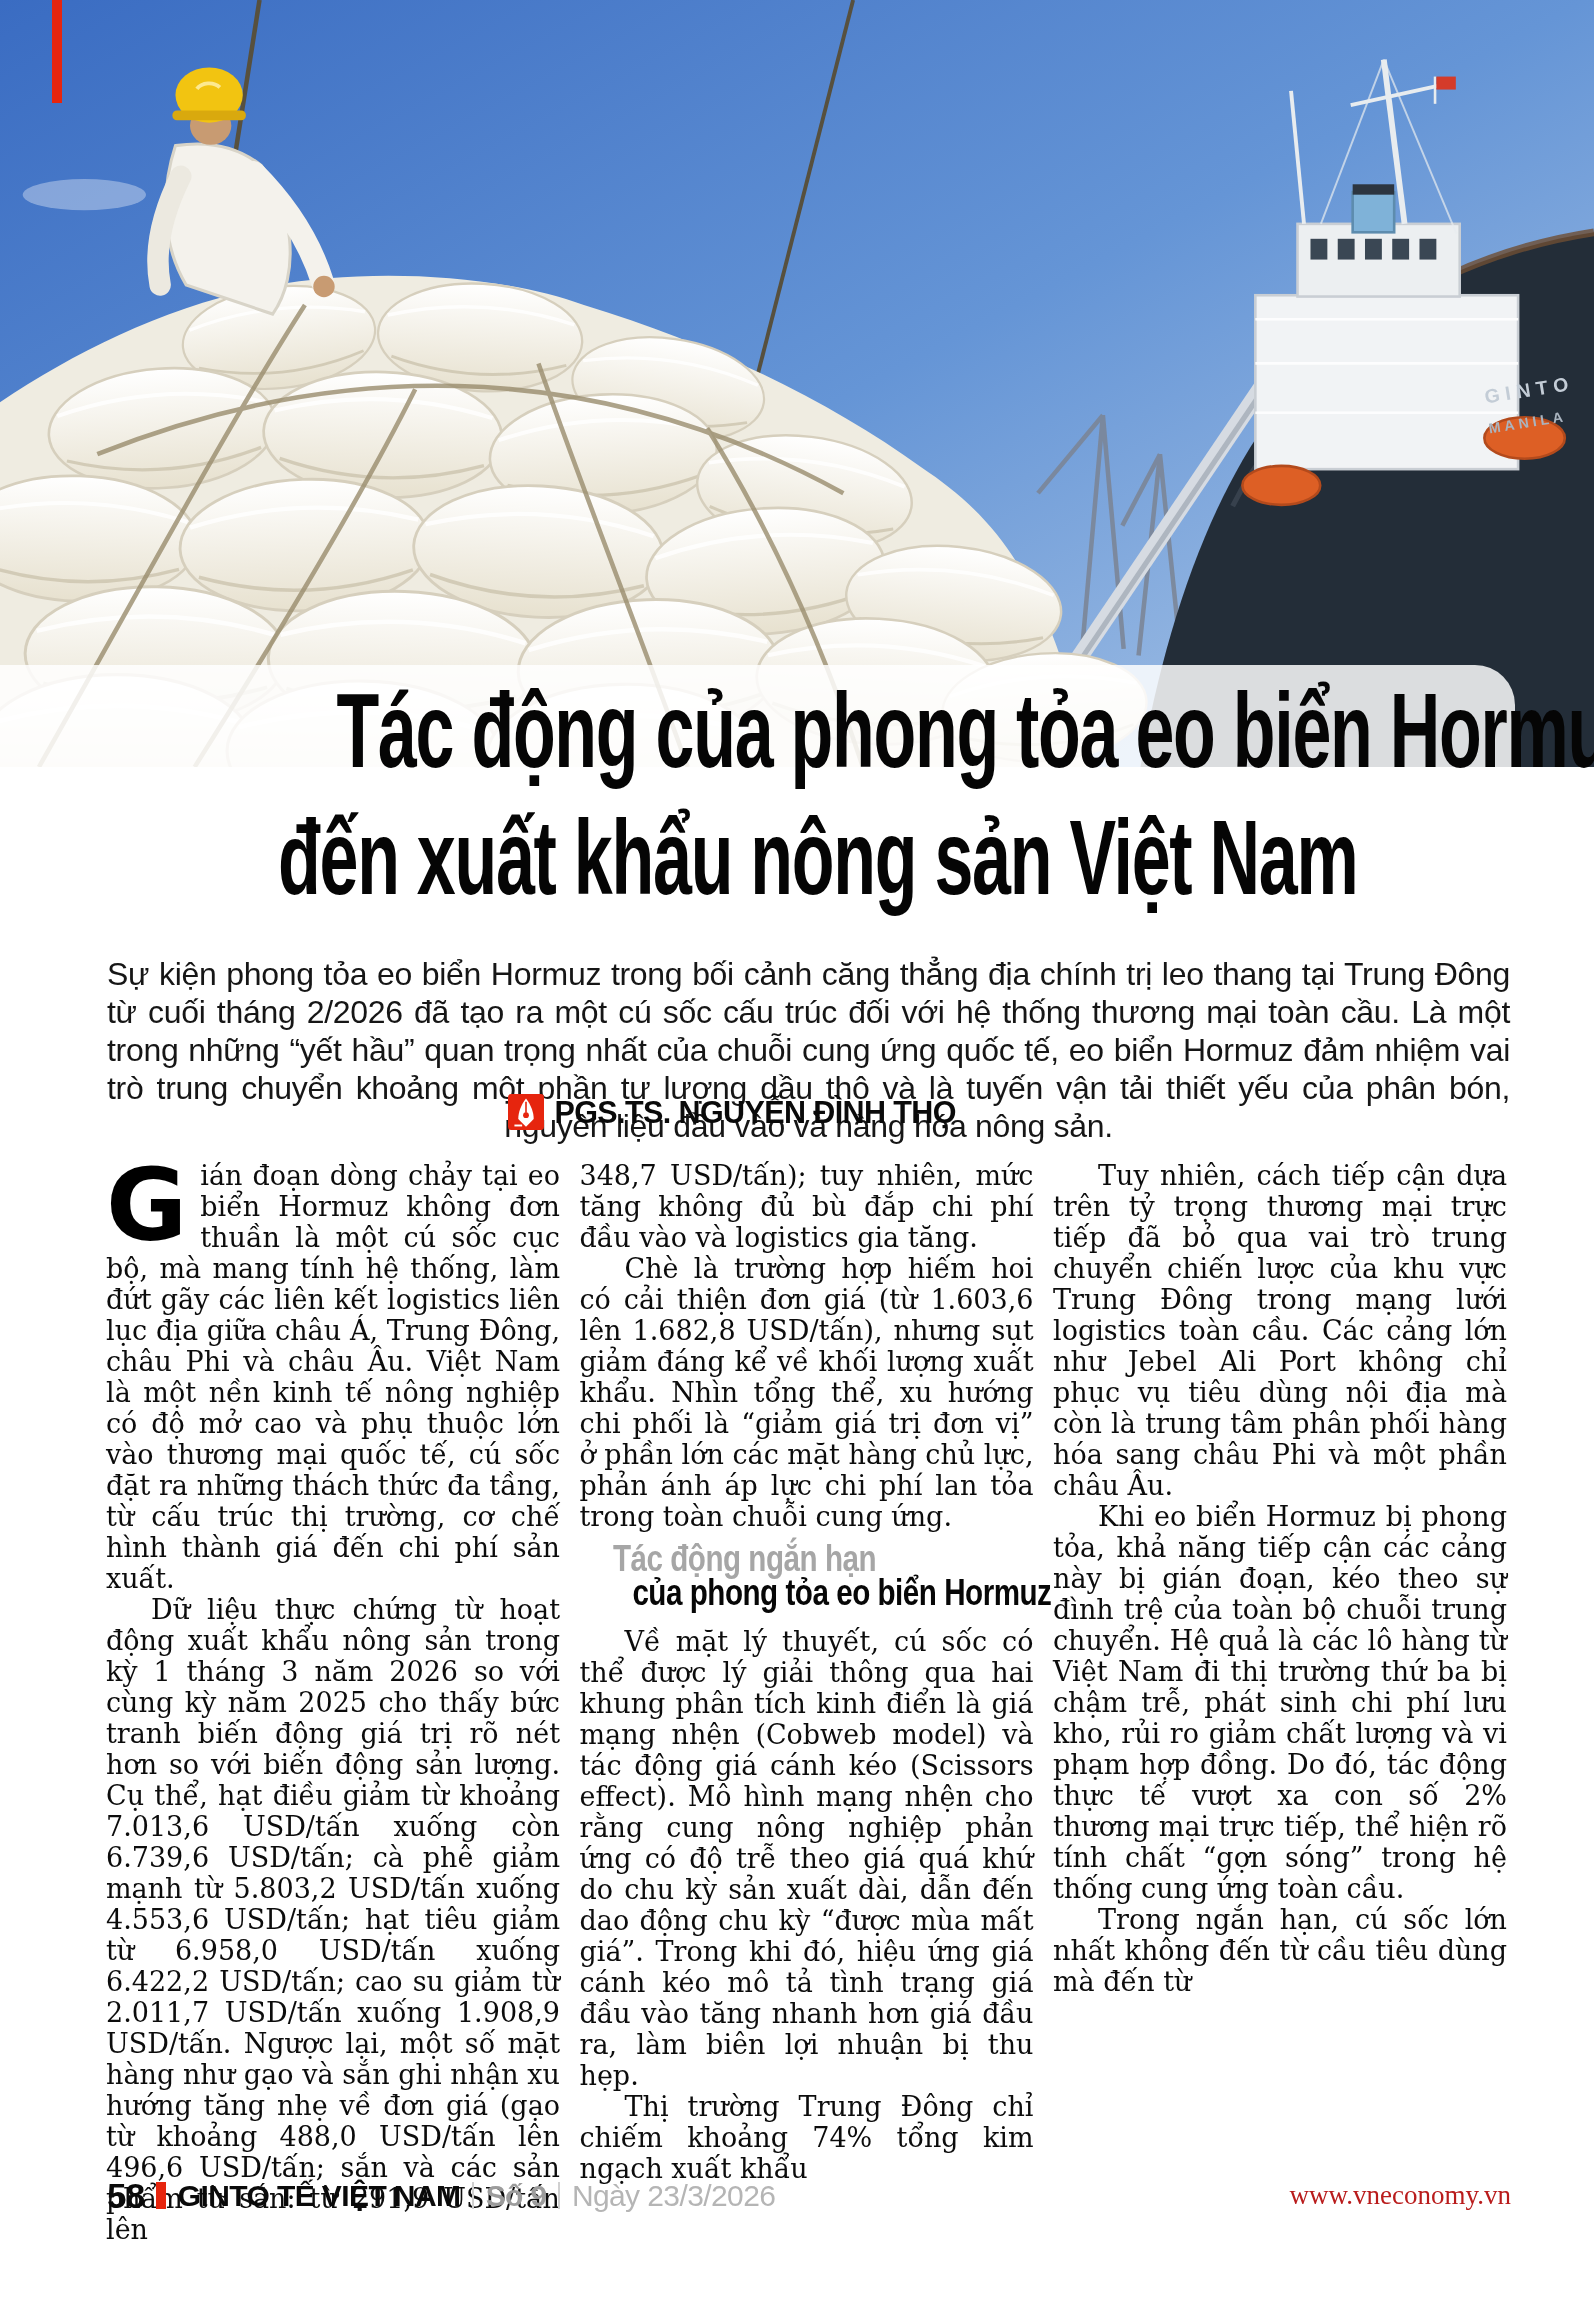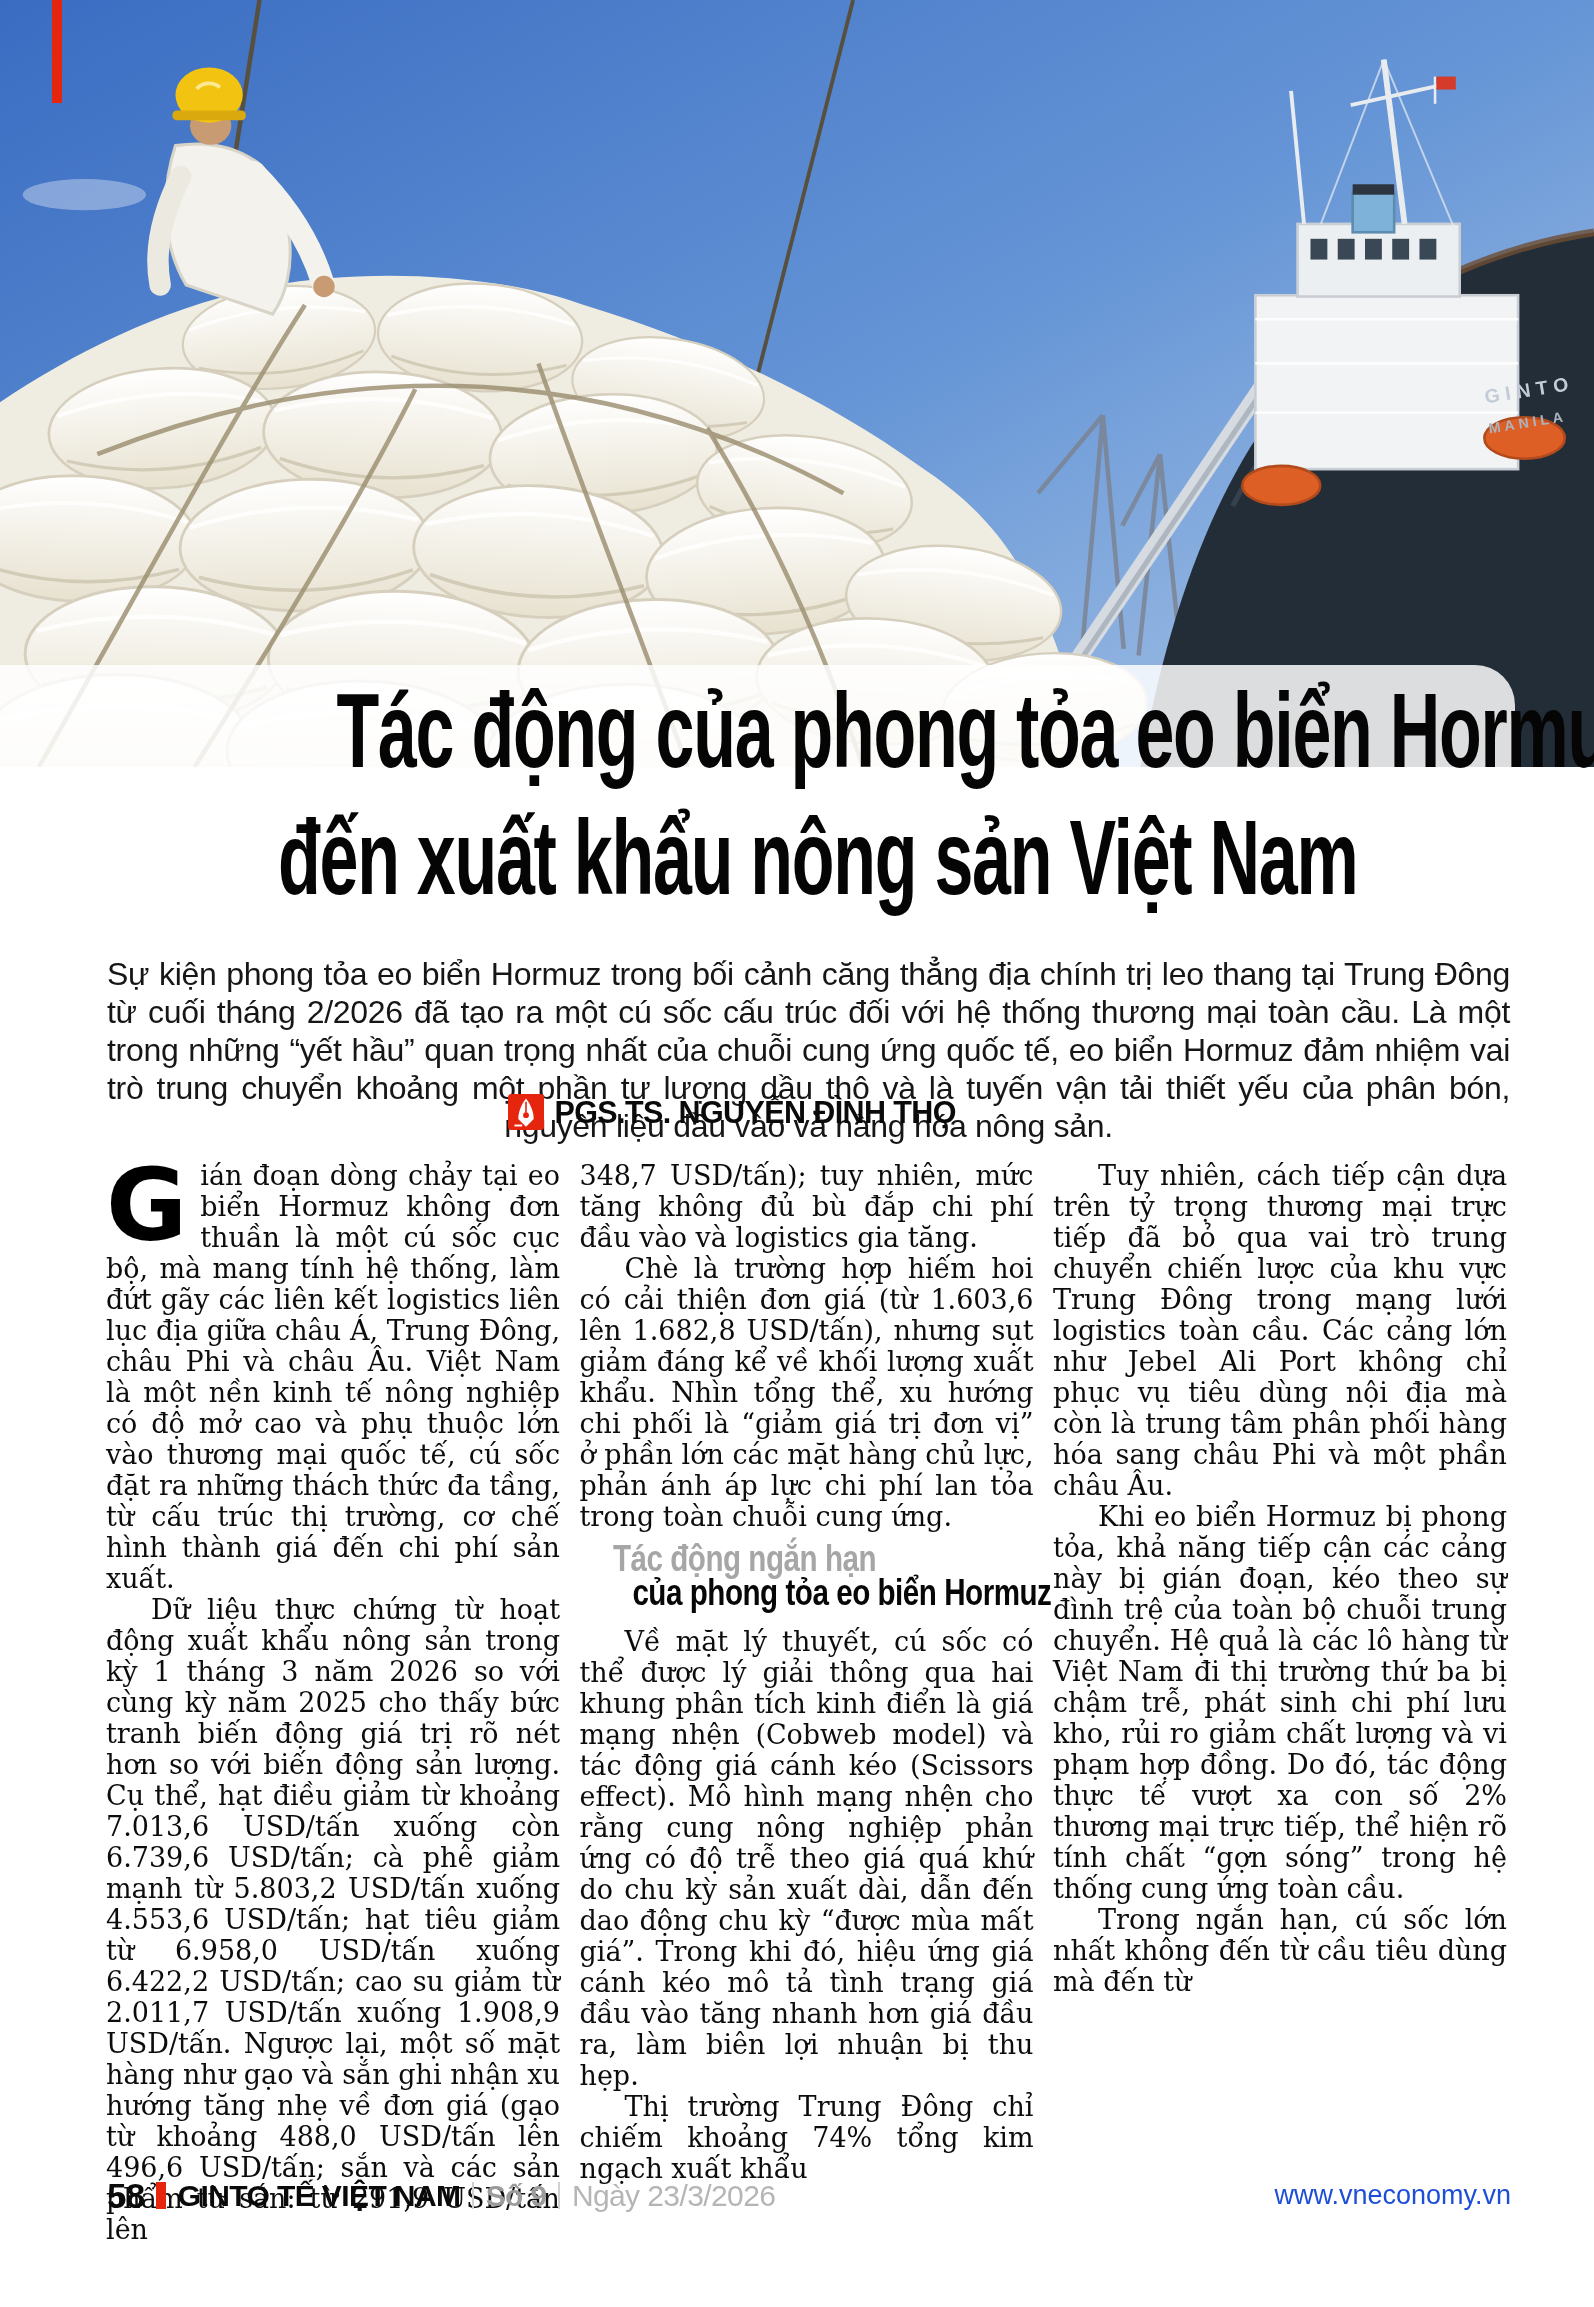--- a/index.html
+++ b/index.html
@@ -76,21 +76,21 @@
     position:absolute;left:107px;top:2180px;width:1404px;height:31px;
     display:flex;align-items:center;justify-content:space-between;
   }
   .footer-left{display:flex;align-items:center;gap:11.7px;}
   .page-num{font-weight:700;font-size:35px;letter-spacing:-0.6px;color:#0a0a0a;}
   .red-tick{width:9.7px;height:27px;background:#e6250e;}
   .magazine{font-weight:700;font-size:30px;letter-spacing:-0.6px;color:#0a0a0a;white-space:nowrap;}
   .f-div{width:1.9px;height:27px;background:#d0d0d0;}
   .issue{font-weight:700;font-size:30px;letter-spacing:-0.6px;color:#9c9c9c;white-space:nowrap;}
   .date{font-weight:400;font-size:30px;letter-spacing:-0.6px;color:#b5b5b5;white-space:nowrap;}
-  .website{font-weight:400;font-size:27px;letter-spacing:0;color:#1d4ed8;white-space:nowrap;}
+  .website{font-weight:400;font-size:27px;letter-spacing:0;color:#b91c1c;white-space:nowrap;font-family:Liberation Serif, serif;}
 </style>
 </head>
 <body>
 
 <div class="page">
 
   <div class="hero">
     <svg viewBox="0 0 2457 1182" preserveAspectRatio="none">
       <defs>
         <linearGradient id="sky" x1="0" y1="0" x2="1" y2="0.9">

